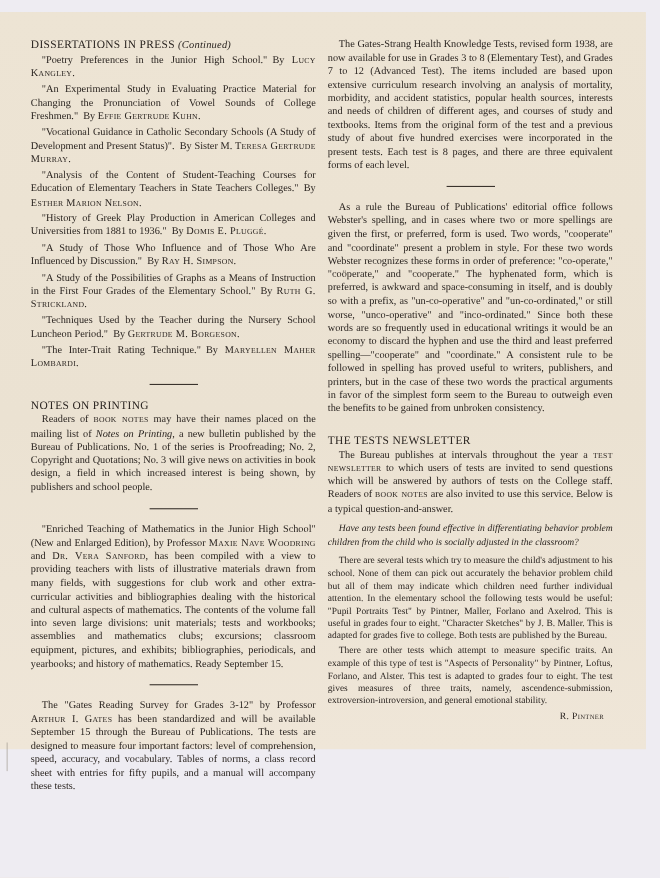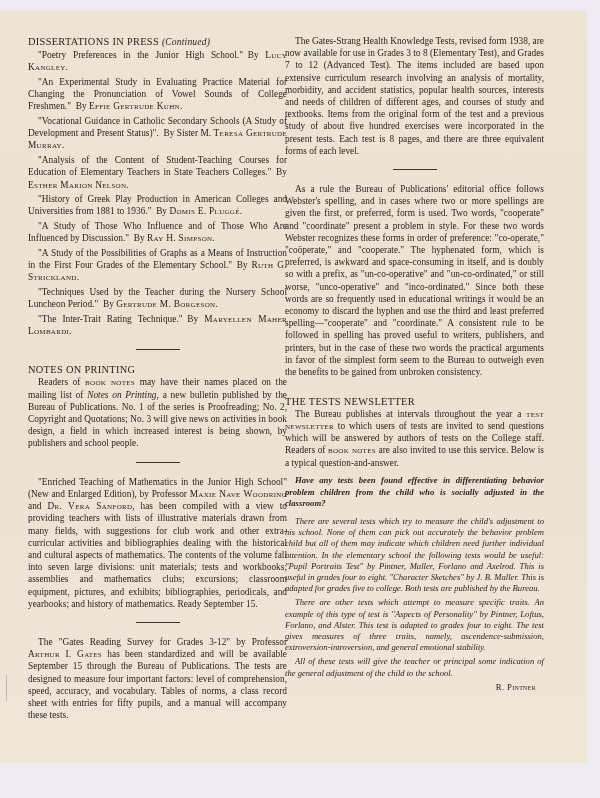--- a/index.html
+++ b/index.html
@@ -4,47 +4,47 @@
 <style>
   html, body { margin: 0; padding: 0; }
   body {
     width: 600px; height: 798px; overflow: hidden;
     background: #eeecf2;
     position: relative;
     font-family: "Liberation Serif", "DejaVu Serif", serif;
     color: #2a2420;
   }
   .page {
-    position: absolute; left: 0; top: 11px; width: 587px; height: 752px;
+    position: absolute; left: 0; top: 11px; width: 587px; height: 670px;
     background: #ece3d3;
     background-image: linear-gradient(180deg, #ede4d4 0%, #ebe2d2 55%, #efe6d8 100%);
   }
   .pencil-mark {
     position: absolute; left: 6px; top: 664px; width: 1px; height: 26px;
     background: #9c968c; opacity: 0.6;
   }
   .col {
     position: absolute; top: 24px; width: 259px;
     font-size: 9.35px; line-height: 12.2px;
     text-align: justify; hyphens: manual;
   }
   .col.left { left: 28px; }
-  .col.right { left: 285px; }
+  .col.right { left: 298px; }
   h2 {
     margin: 0; font-weight: normal; font-size: 10.4px; letter-spacing: 0.3px;
     line-height: 13px;
   }
   h2 em { font-style: italic; font-size: 9.5px; letter-spacing: 0.2px; }
   p { margin: 0 0 2.5px 0; text-indent: 10px; }
   .sc { font-variant: small-caps; letter-spacing: 0.3px; }
   .divider {
     width: 44px; height: 1px; background: #3a332d; margin: 12px auto 13px auto;
   }
-  .question { font-style: italic; font-size: 8.7px; line-height: 11.3px; font-weight: bold; }
-  .small { font-size: 8.6px; line-height: 11.3px; font-style: italic; }
+  .question { font-style: italic; font-size: 8.7px; line-height: 11.3px; }
+  .small { font-size: 8.6px; line-height: 11.3px; }
   .signature {
     text-align: right; font-variant: small-caps; font-size: 8.8px;
     letter-spacing: 0.3px; padding-right: 8px; margin-top: 2px;
   }
   .spacer-sm { height: 4px; }
 </style>
 </head>
 <body>
 
 <div class="page">
@@ -104,18 +104,17 @@
 
     <section>
       <h2>THE TESTS NEWSLETTER</h2>
       <p><span>The Bureau publishes at intervals throughout the year a</span> <span class="sc">test newsletter</span> <span>to which users of tests are invited to send questions which will be answered by authors of tests on the College staff. Readers of</span> <span class="sc">book notes</span> <span>are also invited to use this service. Below is a typical question-and-answer.</span></p>
       <div class="spacer-sm"></div>
       <p class="question">Have any tests been found effective in differentiating behavior problem children from the child who is socially adjusted in the classroom?</p>
       <div class="spacer-sm"></div>
       <div id="answer-list">
           <p class="small">There are several tests which try to measure the child's adjustment to his school. None of them can pick out accurately the behavior problem child but all of them may indicate which children need further individual attention. In the elementary school the following tests would be useful: "Pupil Portraits Test" by Pintner, Maller, Forlano and Axelrod. This is useful in grades four to eight. "Character Sketches" by J. B. Maller. This is adapted for grades five to college. Both tests are published by the Bureau.</p>
           <p class="small">There are other tests which attempt to measure specific traits. An example of this type of test is "Aspects of Personality" by Pintner, Loftus, Forlano, and Alster. This test is adapted to grades four to eight. The test gives measures of three traits, namely, ascendence-submission, extroversion-introversion, and general emotional stability.</p>
-          <p class="small">All of these tests will give the teacher or principal some indication of the general adjustment of the child to the school.</p>
         </div>
       <div class="signature">R. Pintner</div>
     </section>
   </div>
 </div>
 
 </body></html>

